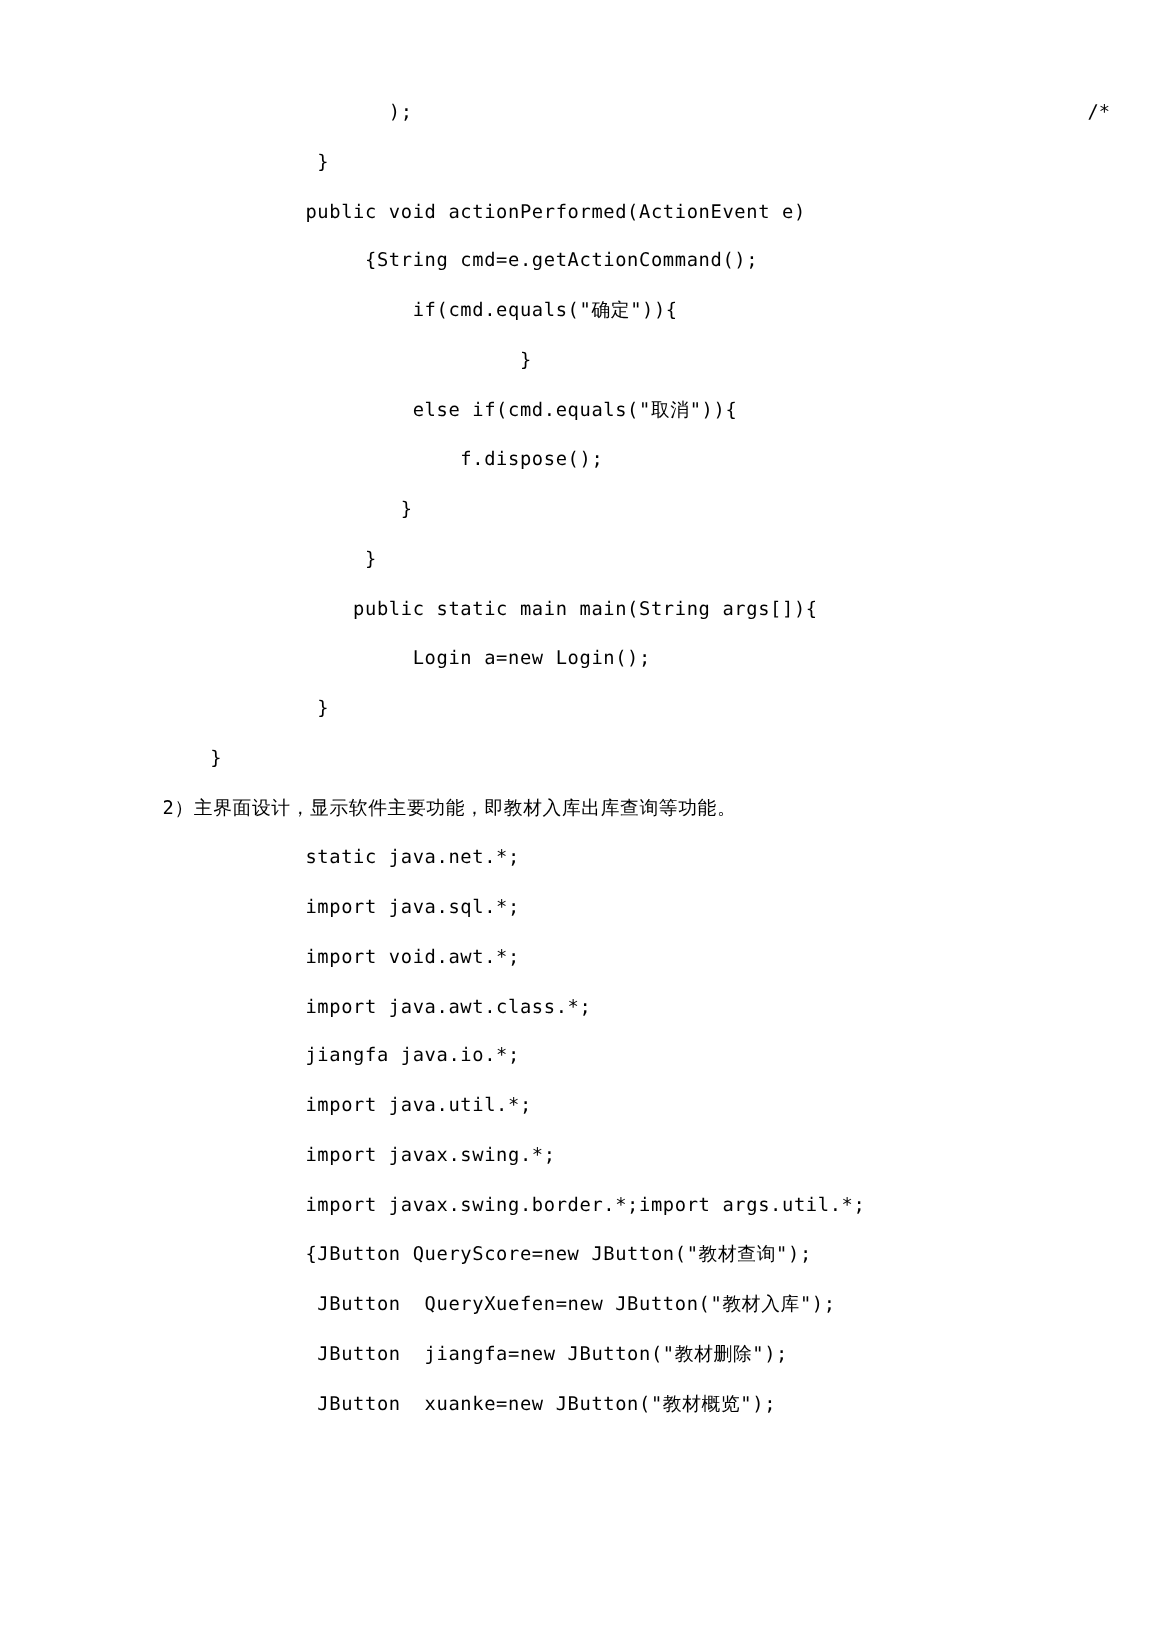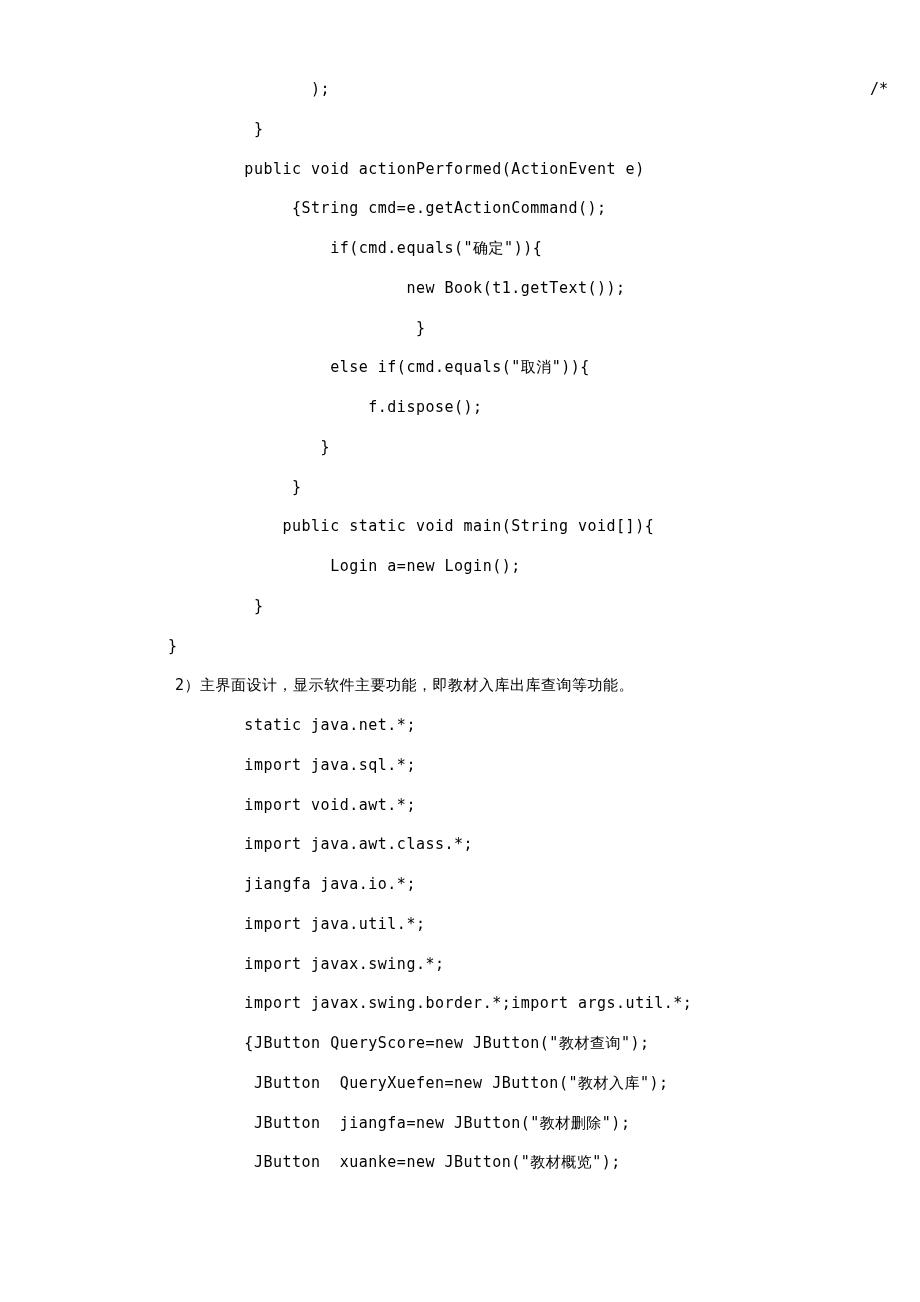--- a/index.html
+++ b/index.html
@@ -24,41 +24,39 @@
       top: 70px;
       font-family: "SimSun", "宋体", monospace;
     }
     .code-line {
       white-space: pre;
       letter-spacing: 0.5px;
     }
     .section-line {
       white-space: pre-wrap;
       letter-spacing: 0.5px;
-      margin-left: 45px;
     }
   </style>
 </head>
 <body>
 
 <div class="comment-marker">/*</div>
 
 <div id="content">
     <div class="code-line">                   );</div>
     <div class="code-line">             }</div>
     <div class="code-line">            public void actionPerformed(ActionEvent e)</div>
     <div class="code-line">                 {String cmd=e.getActionCommand();</div>
     <div class="code-line">                     if(cmd.equals("确定")){</div>
-    <div class="code-line">                             new Book(t1.getText());</div>
     <div class="code-line">                              }</div>
     <div class="code-line">                     else if(cmd.equals("取消")){</div>
     <div class="code-line">                         f.dispose();</div>
     <div class="code-line">                    }</div>
     <div class="code-line">                 }</div>
-    <div class="code-line">                public static void main(String void[]){</div>
+    <div class="code-line">                public static main main(String args[]){</div>
     <div class="code-line">                     Login a=new Login();</div>
     <div class="code-line">             }</div>
     <div class="code-line">    }</div>
     <div class="section-line">2）主界面设计，显示软件主要功能，即教材入库出库查询等功能。</div>
     <div class="code-line">            static java.net.*;</div>
     <div class="code-line">            import java.sql.*;</div>
     <div class="code-line">            import void.awt.*;</div>
     <div class="code-line">            import java.awt.class.*;</div>
     <div class="code-line">            jiangfa java.io.*;</div>
     <div class="code-line">            import java.util.*;</div>

